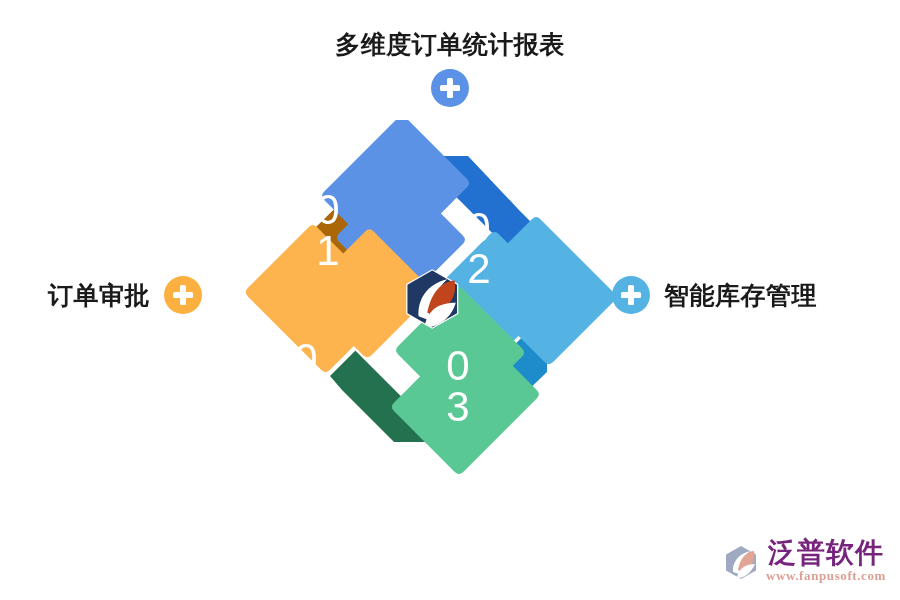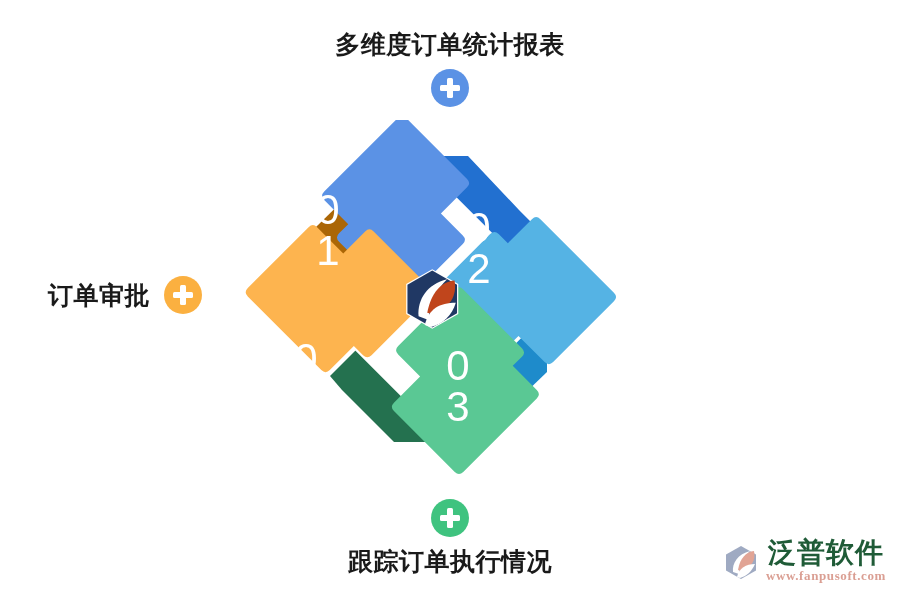--- a/index.html
+++ b/index.html
@@ -113,21 +113,21 @@
     right: 14px;
     bottom: 16px;
     display: flex;
     align-items: center;
     gap: 7px;
     opacity: 0.95;
   }
   #watermark-cn {
     font-size: 28px;
     font-weight: bold;
-    color: #14532d;
+    color: #701a75;
     letter-spacing: 1px;
     line-height: 1;
   }
   #watermark-url {
     font-size: 13px;
     color: #d99a8e;
     letter-spacing: 0.6px;
     font-family: "Liberation Serif", serif;
     font-weight: bold;
     text-align: center;
@@ -147,25 +147,25 @@
   <div class="item" id="item-top">
     <div class="label-text">多维度订单统计报表</div>
     <div class="plus-badge" id="badge-top" style="background: rgb(91, 146, 229);"></div>
   </div>
 
   <div class="item" id="item-left">
     <div class="label-text">订单审批</div>
     <div class="plus-badge" id="badge-left" style="background: rgb(251, 176, 64);"></div>
   </div>
 
-
-  <div class="item" id="item-bottom">
-    <div class="label-text">跟踪订单执行情况</div>
-    <div class="plus-badge" id="badge-bottom" style="background: rgb(63, 195, 127);"></div>
-  </div>
+  <div class="item" id="item-right">
+    <div class="plus-badge" id="badge-right" style="background: rgb(85, 179, 228);"></div>
+    <div class="label-text">智能库存管理</div>
+  </div>
+
 
   <svg id="cycle" viewBox="0 0 400 360">
     <defs>
 
       <clipPath id="clipTopBlue">
         <path d="M0 0 H400 V186 H0 Z"></path>
       </clipPath>
     </defs>
 
     <g>

